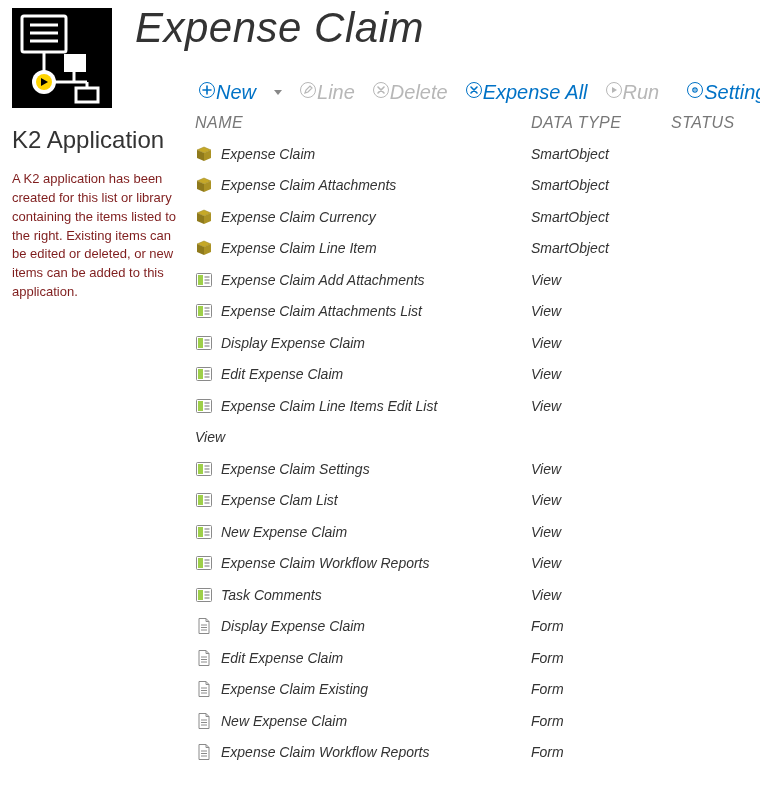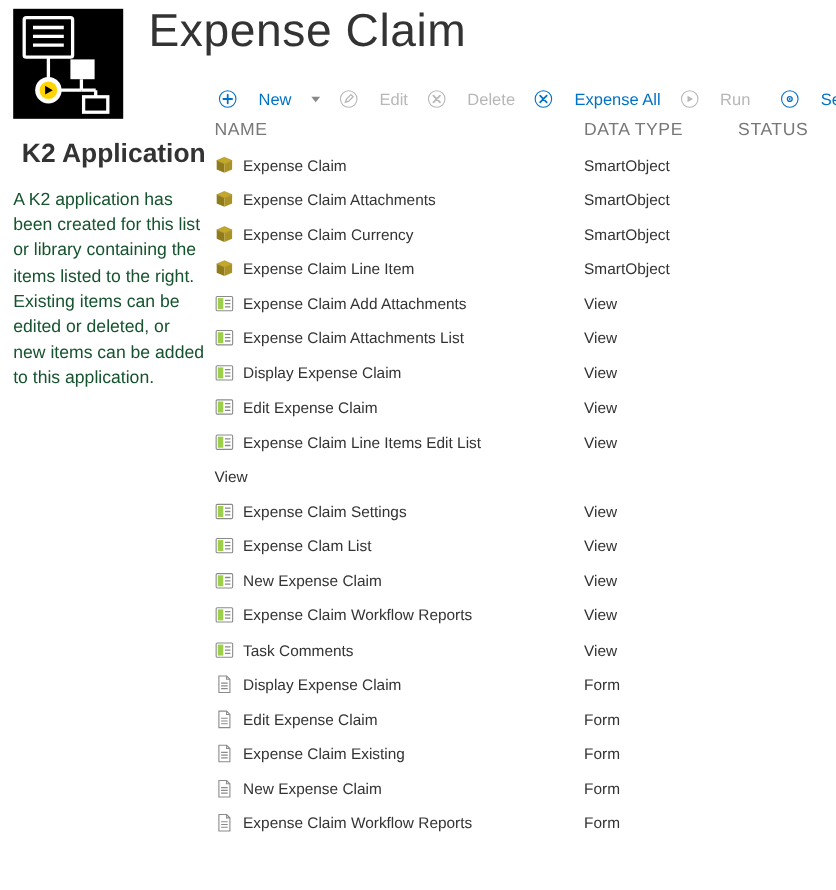--- a/index.html
+++ b/index.html
@@ -24,57 +24,57 @@
   }
   .app-icon {
     width: 100px;
     height: 100px;
     background: #000;
     position: relative;
     margin-bottom: 18px;
   }
   .app-icon svg { position: absolute; top: 0; left: 0; }
   .sidebar h2 {
-    font-weight: 700;
+    font-weight: 400;
     font-size: 24px;
     margin: 0 0 16px 0;
     color: #333;
-    text-align: right;
   }
   .sidebar p {
-    font-size: 16px;
-    color: #14532d;
+    font-size: 13px;
+    color: #7f1d1d;
     line-height: 1.45;
     margin: 0;
   }
   .main {
     flex: 1 1 auto;
     padding: 0 10px 0 0;
     min-width: 0;
+    font-style: italic;
   }
   .main h1 {
     font-weight: 300;
     font-size: 42px;
     margin: 4px 0 28px -60px;
     color: #333;
     letter-spacing: 0.5px;
   }
   .toolbar {
     display: flex;
     flex-direction: row;
     align-items: center;
     gap: 0;
     white-space: nowrap;
     margin-bottom: 6px;
   }
   .tbtn {
     display: inline-flex;
-    align-items: center;
-    gap: 20px;
-    font-size: 15px;
+    align-items: flex-start;
+    gap: 1px;
+    font-size: 20px;
     padding: 2px 4px;
     cursor: pointer;
     user-select: none;
   }
   .tbtn .lbl { line-height: 1; }
   .tbtn.enabled { color: #0072c6; }
   .tbtn.disabled { color: #b7b7b7; cursor: default; }
   .tbtn + .tbtn, .tbtn + .dd, .dd + .tbtn { margin-left: 10px; }
   .dd {
     display: inline-flex;
@@ -177,21 +177,21 @@
       <span class="dd">
         <span class="tri-down"></span>
       </span>
 
       <span class="tbtn disabled">
         <span class="cicon">
           <svg width="10" height="10" viewBox="0 0 10 10">
               <path d="M2 8l1-3 4-4 2 2-4 4-3 1z" fill="none" stroke="#b7b7b7" stroke-width="1.2"></path>
             </svg>
         </span>
-        <span class="lbl">Edit</span>
+        <span class="lbl">Line</span>
       </span>
 
       <span class="tbtn disabled">
         <span class="cicon">
           <svg width="10" height="10" viewBox="0 0 10 10">
               <path d="M2 2l6 6M8 2l-6 6" stroke="#b7b7b7" stroke-width="1.6" stroke-linecap="round"></path>
             </svg>
         </span>
         <span class="lbl">Delete</span>
       </span>

